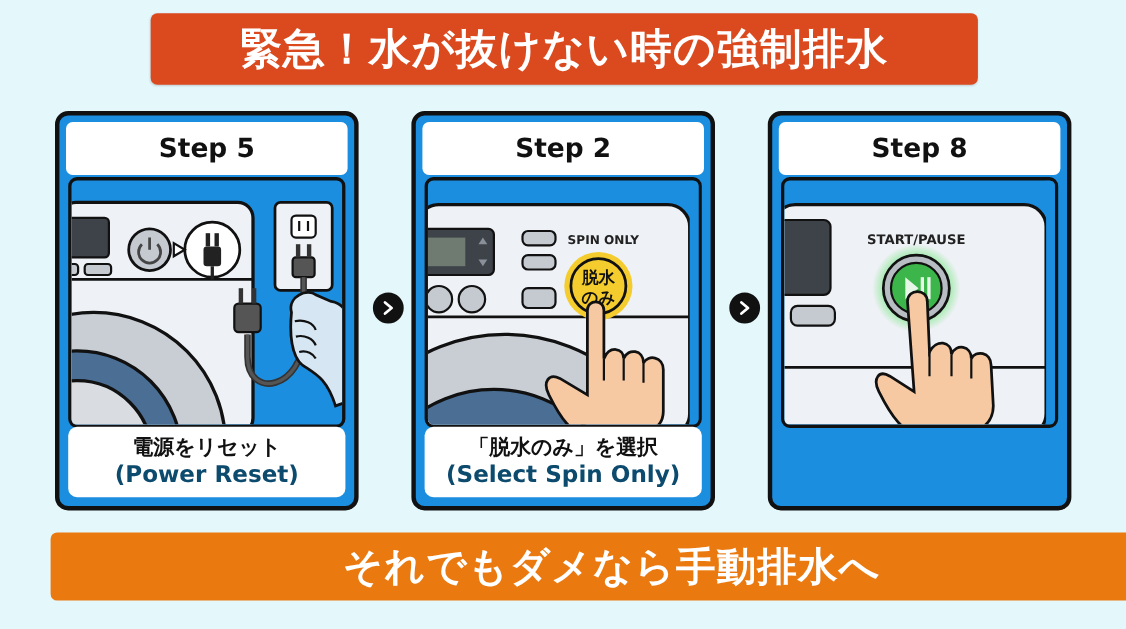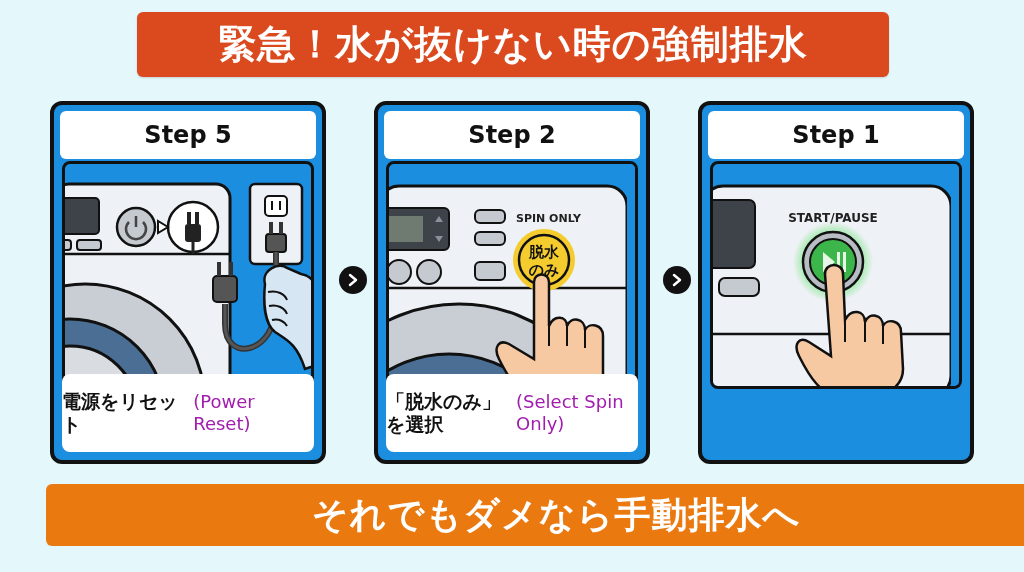--- a/index.html
+++ b/index.html
@@ -27,27 +27,27 @@
     position: absolute; left: 6px; top: 6px; right: 6px; height: 48px;
     background: #fff; border-radius: 6px;
     display: flex; align-items: center; justify-content: center;
   }
   .panel .step-header span { font-size: 24px; font-weight: bold; color: #111; }
   .panel .scene {
     position: absolute; left: 8px; top: 56px; right: 8px; height: 228px;
     background: #1b8ee0; border: 3px solid #111; border-radius: 8px; overflow: hidden; text-align: center;
   }
   .panel .caption {
-    position: absolute; left: 8px; bottom: 8px; right: 8px; height: 78px;
+    position: absolute; left: 8px; bottom: 8px; right: 8px; height: 64px;
     background: #fff; border-radius: 8px;
-    display: flex; flex-direction: row; align-items: center; justify-content: center;
+    display: flex; flex-direction: column; align-items: center; justify-content: center;
     line-height: 1.2;
   }
   .caption .jp { font-size: 19px; font-weight: bold; color: #111; }
-  .caption .en { font-size: 18px; font-weight: normal; color: #a21caf; }
+  .caption .en { font-size: 21px; font-weight: bold; color: #0c4a6e; }
   .arrow {
     position: absolute; top: 266px; width: 28px; height: 28px;
     background: #111; border-radius: 50%;
     display: flex; align-items: center; justify-content: center;
   }
   .bottom-banner {
     position: absolute; left: 46px; top: 484px; width: 1020px; height: 62px;
     background: #ea7a10; border-radius: 6px;
     display: flex; align-items: center; justify-content: center;
   }
@@ -184,21 +184,21 @@
 </div>
 
 <div class="arrow" style="left:663px;">
   <svg width="14" height="14" viewBox="0 0 14 14">
       <path d="M4 2 L10 7 L4 12" fill="none" stroke="#fff" stroke-width="2.5" stroke-linecap="round" stroke-linejoin="round"></path>
     </svg>
 </div>
 
 <div class="panel" style="left:698px;">
   <div class="step-header">
-    <span>Step 1</span>
+    <span>Step 8</span>
   </div>
   <div class="scene">
     <svg width="254" height="222" viewBox="0 0 254 222">
       <defs>
         <radialGradient id="glow" cx="50%" cy="50%" r="50%">
           <stop offset="60%" stop-color="#5fe36c" stop-opacity="0.8"></stop>
           <stop offset="100%" stop-color="#5fe36c" stop-opacity="0"></stop>
         </radialGradient>
       </defs>
       <rect x="-10" y="22" width="248" height="210" rx="20" fill="#eef1f5" stroke="#111" stroke-width="3"></rect>

